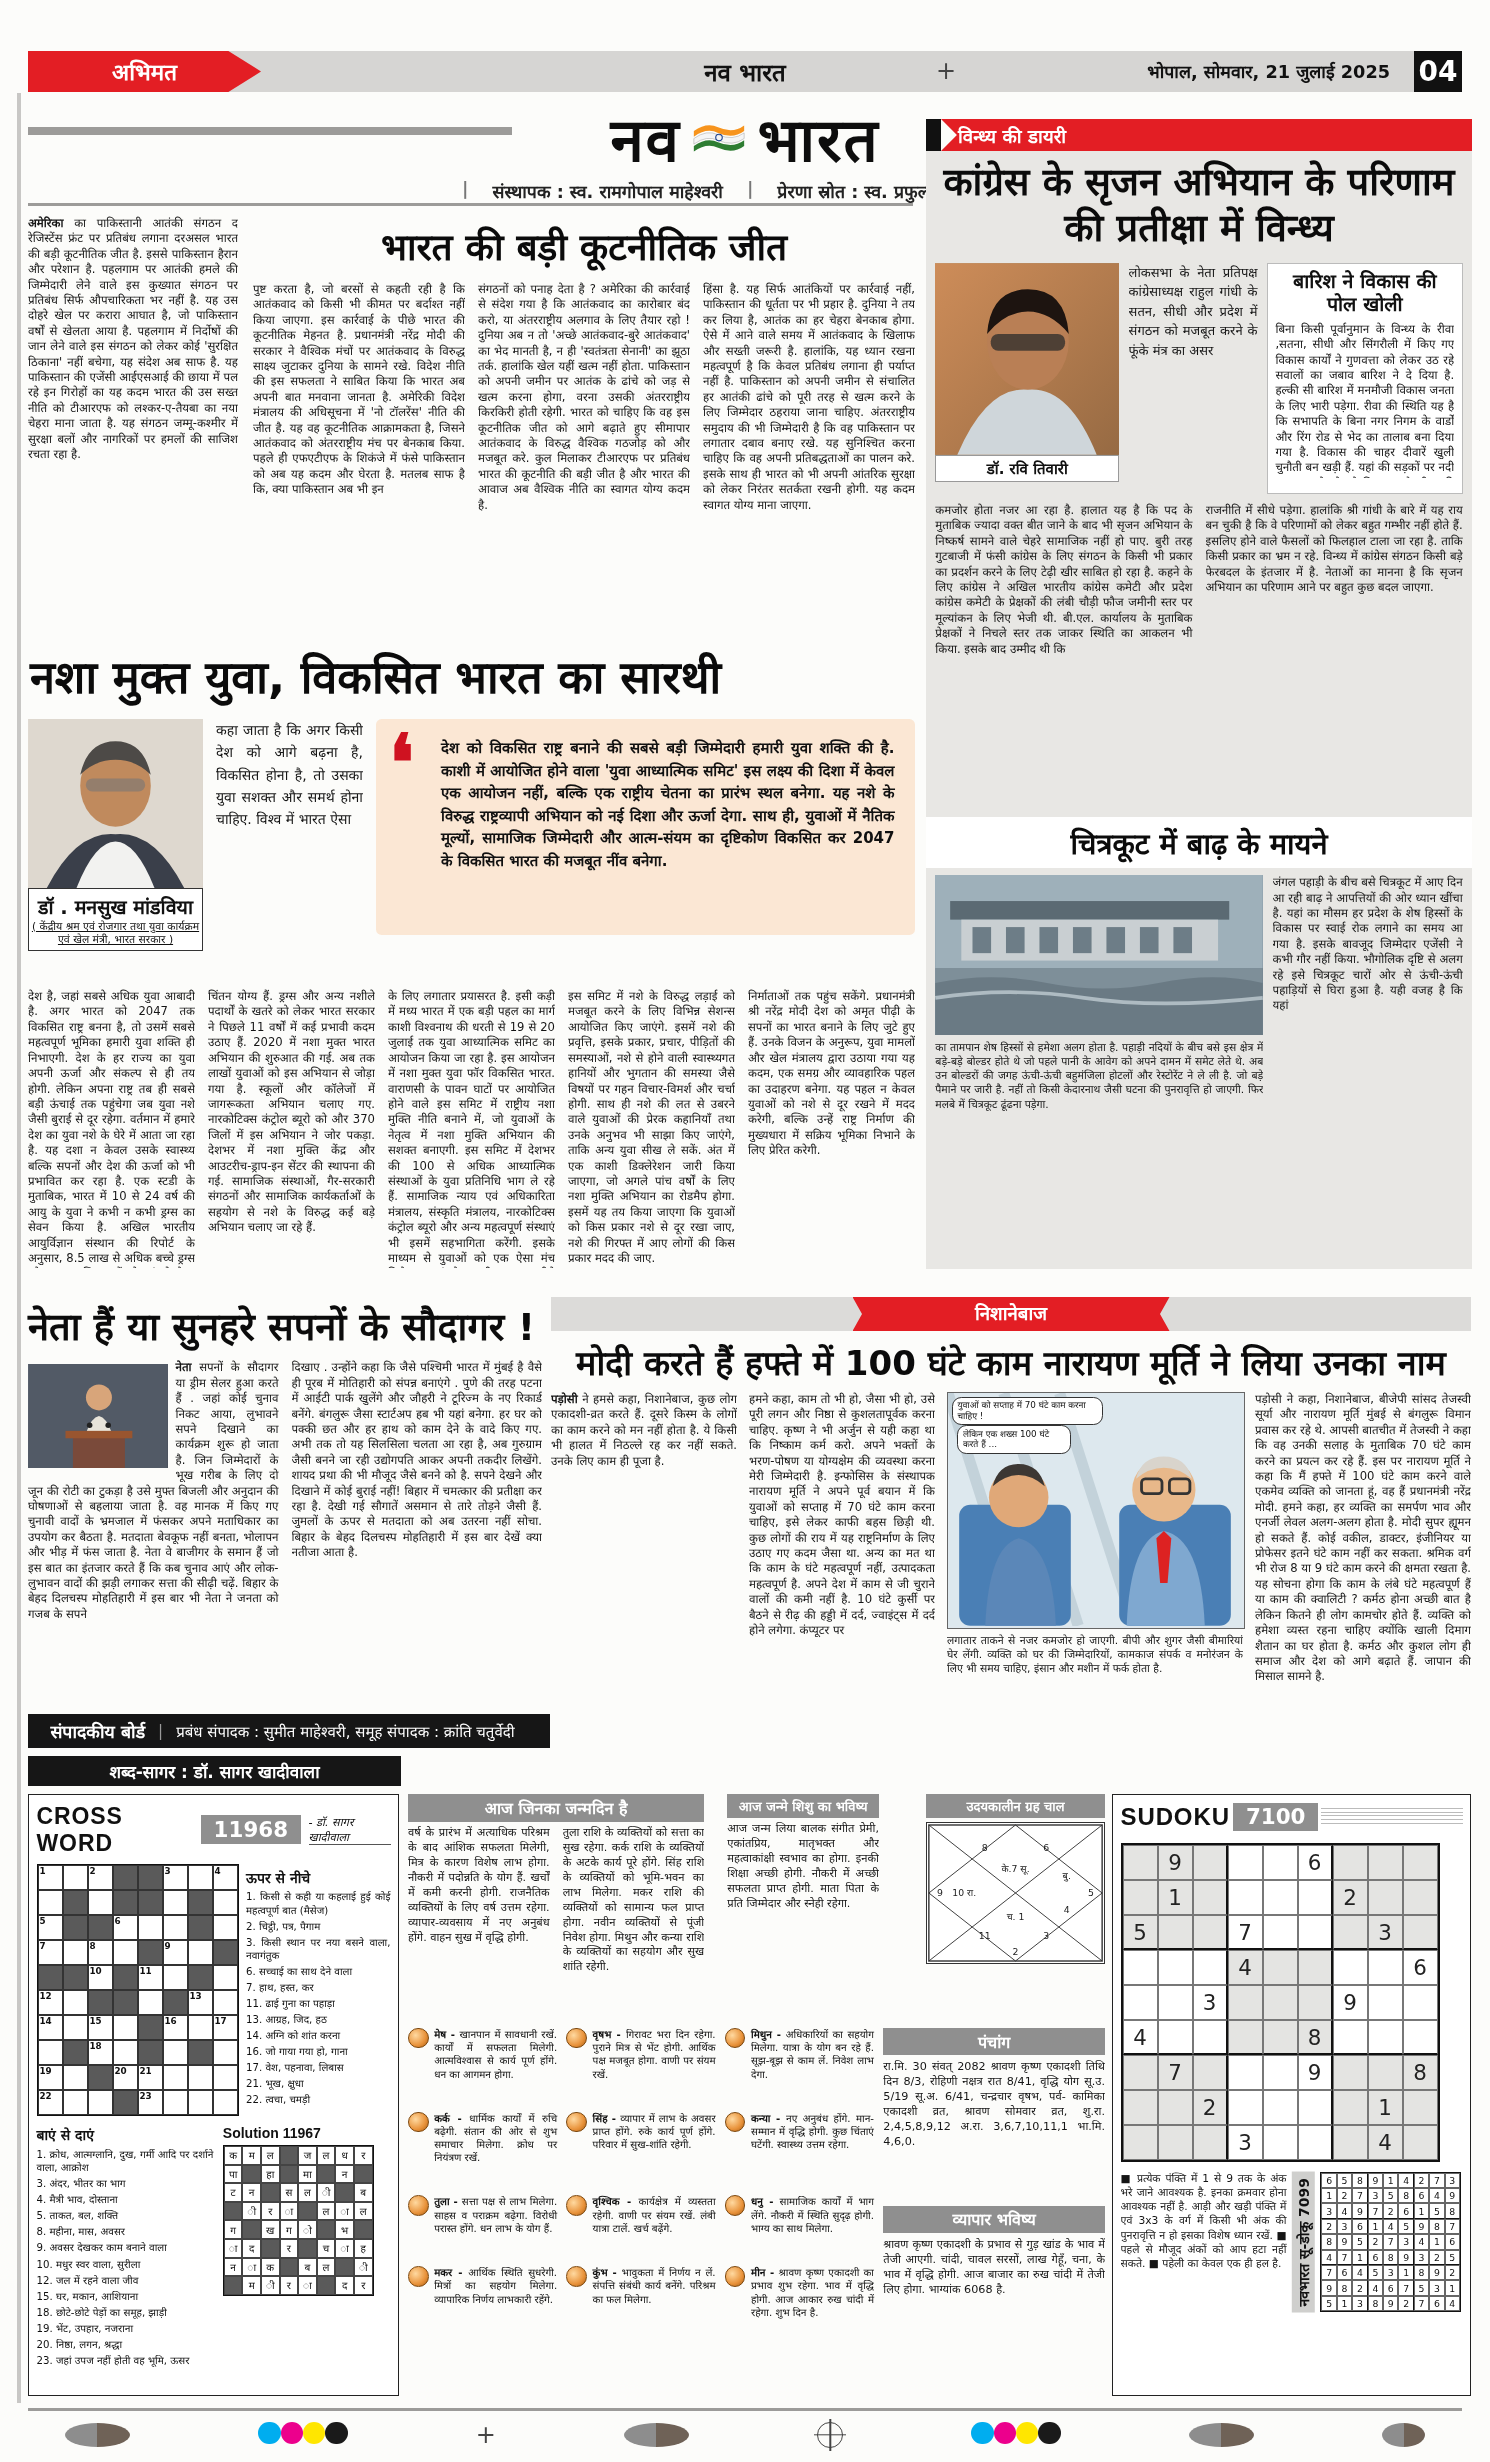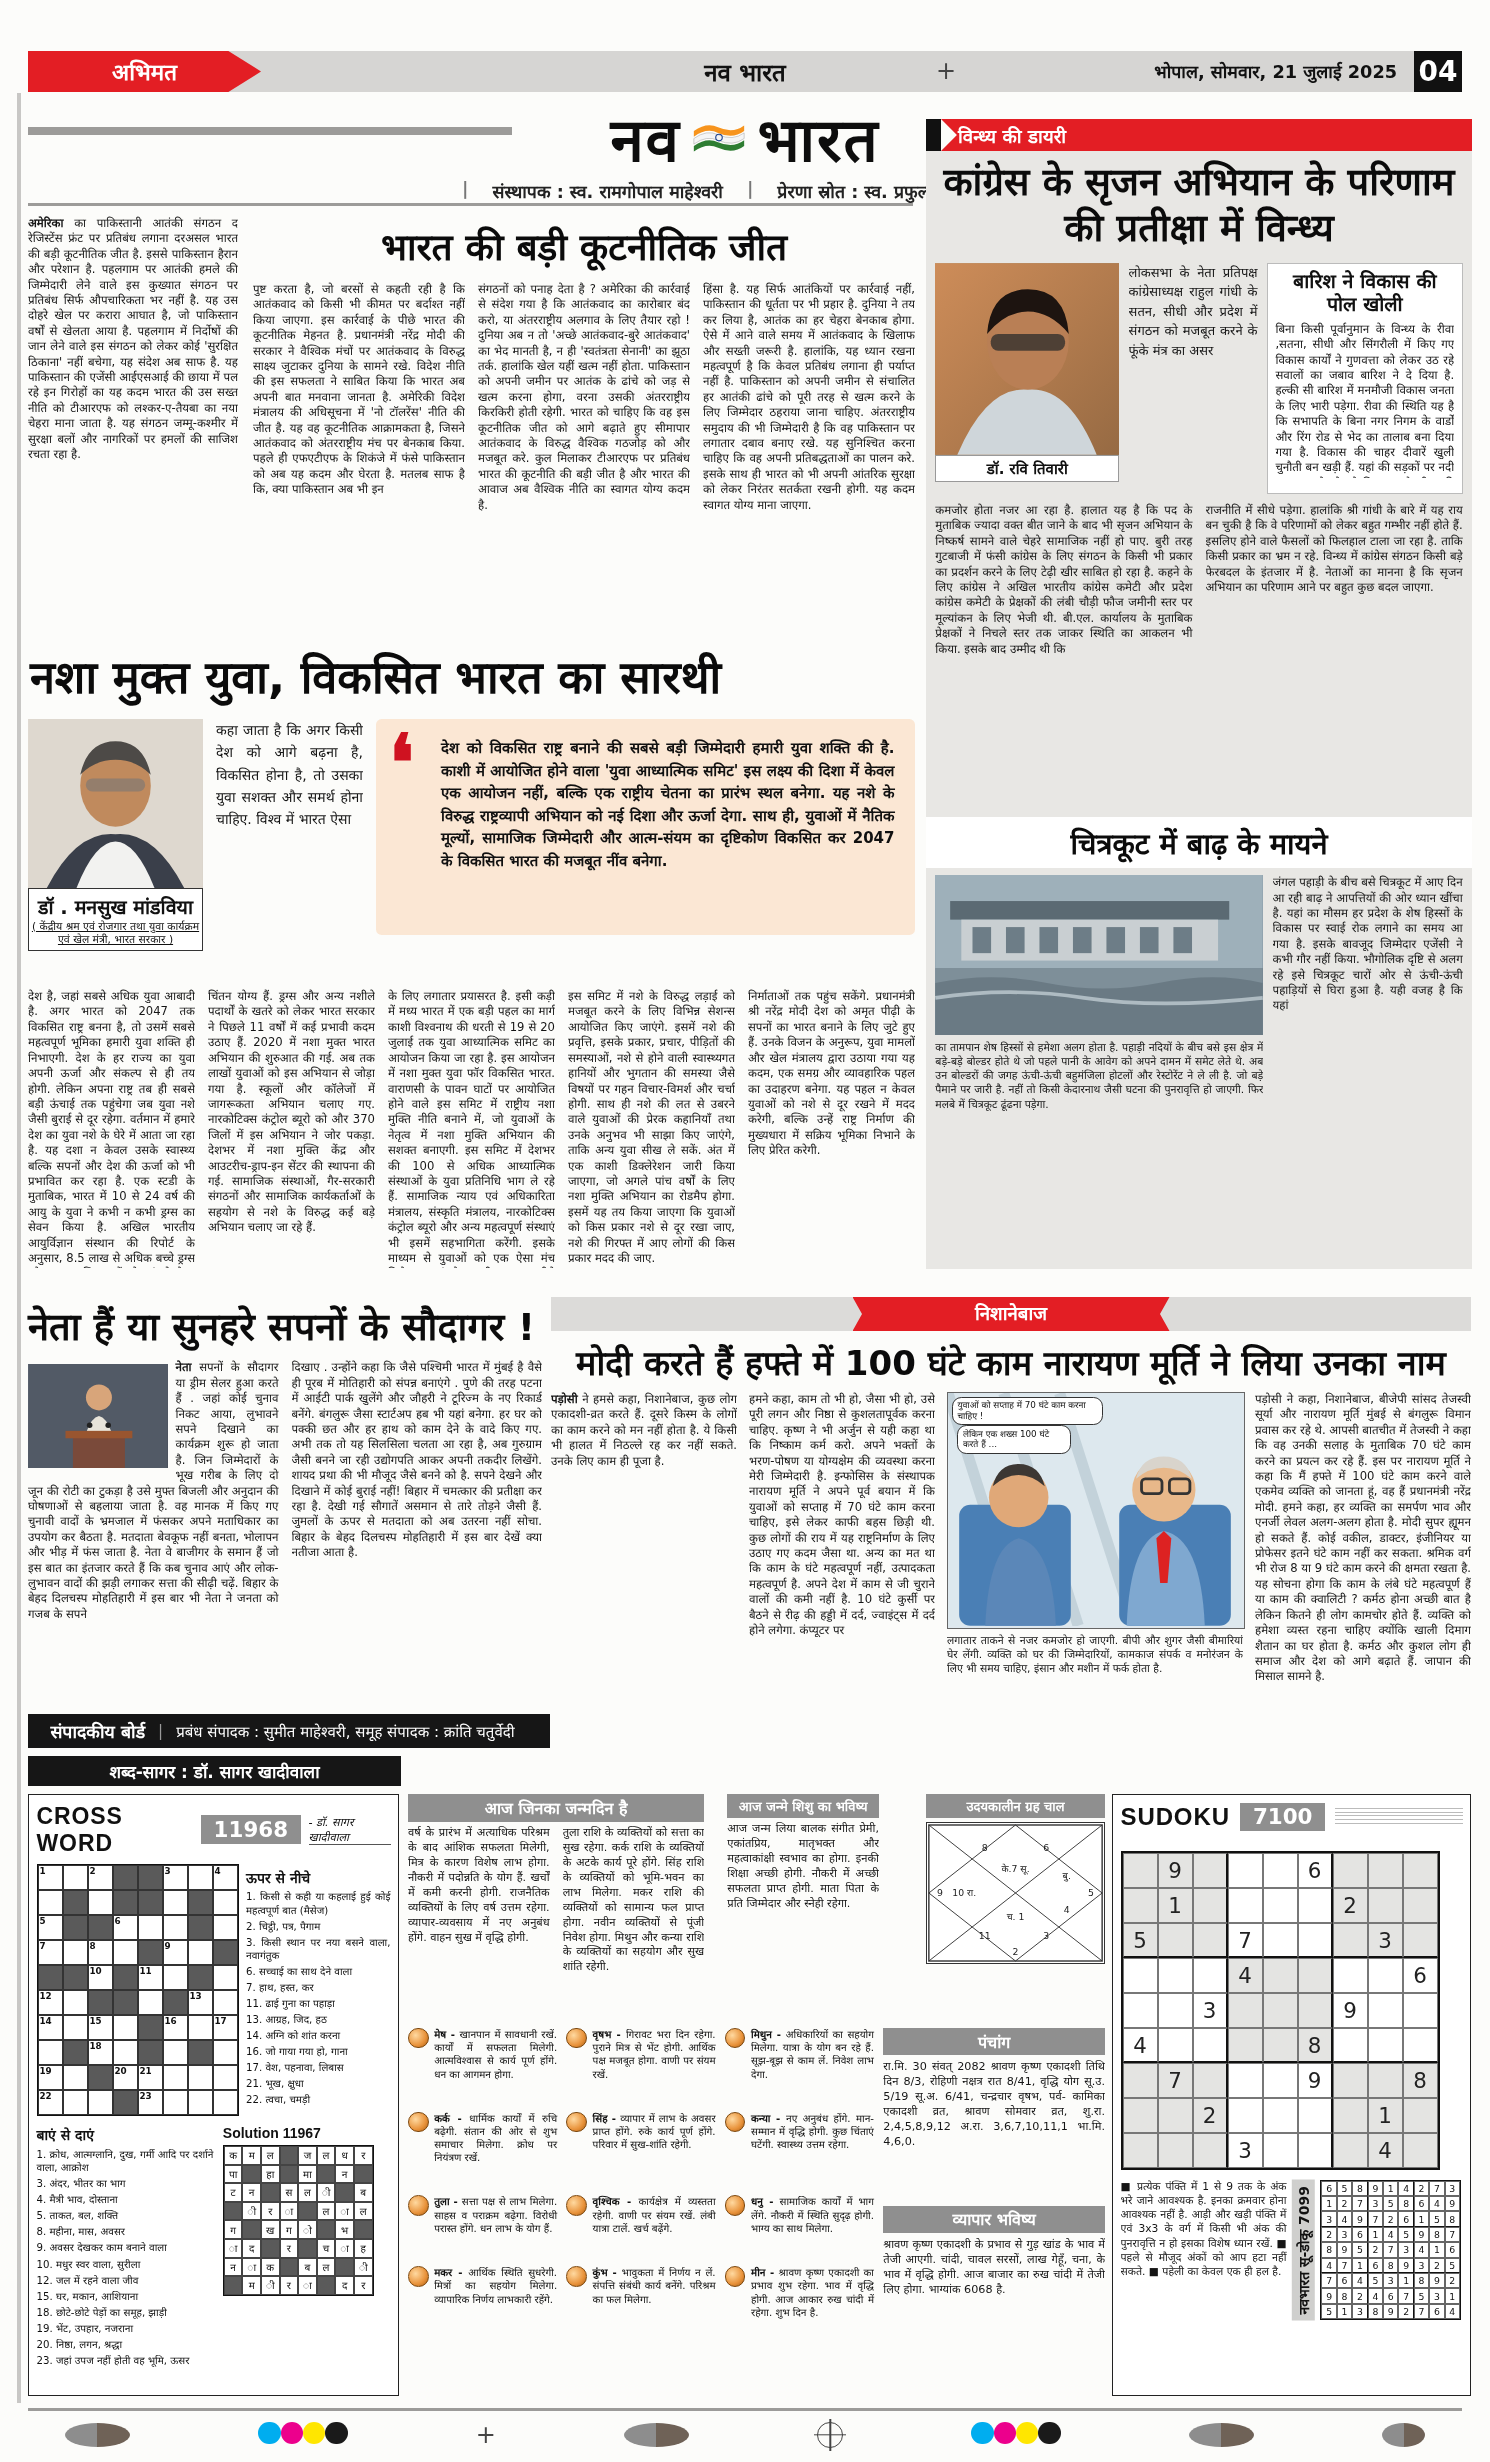--- a/index.html
+++ b/index.html
@@ -83,21 +83,21 @@
 <div id="page">
 
   <div class="abs" style="left:17px;top:93px;width:3.7px;height:2310px;background:#c8c7c5;"></div>
 
   <div class="abs topbar" style="left:28px;top:51px;width:1434px;height:41px;">
     <div class="redtab" style="width:233px;height:41px;">
       <span>अभिमत</span>
     </div>
     <div class="abs" style="left:0;width:1434px;text-align:center;font-weight:bold;font-size:24px;">नव भारत</div>
     <div class="abs regplus" style="left:908px;top:5.6px;">+</div>
-    <div class="abs" style="right:65px;top:8.4px;font-weight:bold;font-size:17.7px;">भोपाल, सोमवार, 21 जुलाई 2025</div>
+    <div class="abs" style="right:72px;top:8.4px;font-weight:bold;font-size:17.7px;">भोपाल, सोमवार, 21 जुलाई 2025</div>
     <div class="pageno abs" style="right:0;top:0;width:48px;height:41px;">04</div>
   </div>
 
   <div class="abs rule" style="left:28px;top:127px;width:484px;height:8.4px;"></div>
   <div class="abs" style="left:28px;top:97px;width:1434px;">
     <div class="mast">
       <span>नव</span>
       <svg width="58" height="41" viewBox="0 0 62 44">
         <path d="M4 30 Q18 20 30 26 Q46 33 58 24 L58 30 Q46 39 30 32 Q18 26 4 36 Z" fill="#2e7d32"></path>
         <path d="M4 22 Q18 12 30 18 Q46 25 58 16 L58 22 Q46 31 30 24 Q18 18 4 28 Z" fill="#f5f5f5" stroke="#999" stroke-width="0.5"></path>
@@ -630,21 +630,21 @@
       <div style="flex:1;">
         <div class="gbar">पंचांग</div>
         <div class="jtext" style="font-size:11.2px;height:140px;">रा.मि. 30 संवत् 2082 श्रावण कृष्ण एकादशी तिथि दिन 8/3, रोहिणी नक्षत्र रात 8/41, वृद्धि योग सू.उ. 5/19 सू.अ. 6/41, चन्द्रचार वृषभ, पर्व- कामिका एकादशी व्रत, श्रावण सोमवार व्रत, शु.रा. 2,4,5,8,9,12 अ.रा. 3,6,7,10,11,1 भा.मि. 4,6,0.</div>
         <div class="gbar" style="margin-top:5.6px;">व्यापार भविष्य</div>
         <div class="jtext" style="font-size:11.2px;height:112px;">श्रावण कृष्ण एकादशी के प्रभाव से गुड़ खांड के भाव में तेजी आएगी. चांदी, चावल सरसों, लाख गेहूँ, चना, के भाव में वृद्धि होगी. आज बाजार का रुख चांदी में तेजी लिए होगा. भाग्यांक 6068 है.</div>
       </div>
     </div>
   </div>
 
   <div class="abs pbox" style="left:1112px;top:1794px;width:359px;height:602px;">
-    <div style="display:flex;align-items:center;gap:10px;margin-bottom:20px;">
+    <div style="display:flex;align-items:center;gap:3px;margin-bottom:12px;">
       <span style="font-weight:900;font-size:24px;font-family:'Liberation Sans',sans-serif;letter-spacing:0.9px;">SUDOKU</span>
       <span class="numbox">7100</span>
       <span style="flex:1;height:17px;background:repeating-linear-gradient(#bbb 0 0.9px,#fff 0.9px 3.7px);"></span>
     </div>
     <div id="sudoku-grid">
         <div class="su-cell shade"></div>
         <div class="su-cell shade">9</div>
         <div class="su-cell shade br"></div>
         <div class="su-cell"></div>
         <div class="su-cell"></div>

